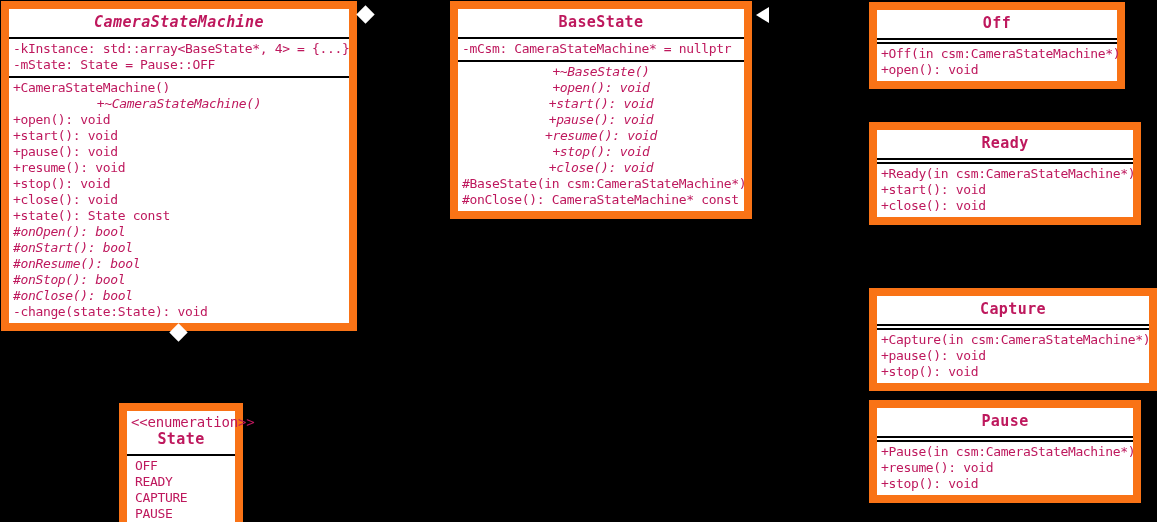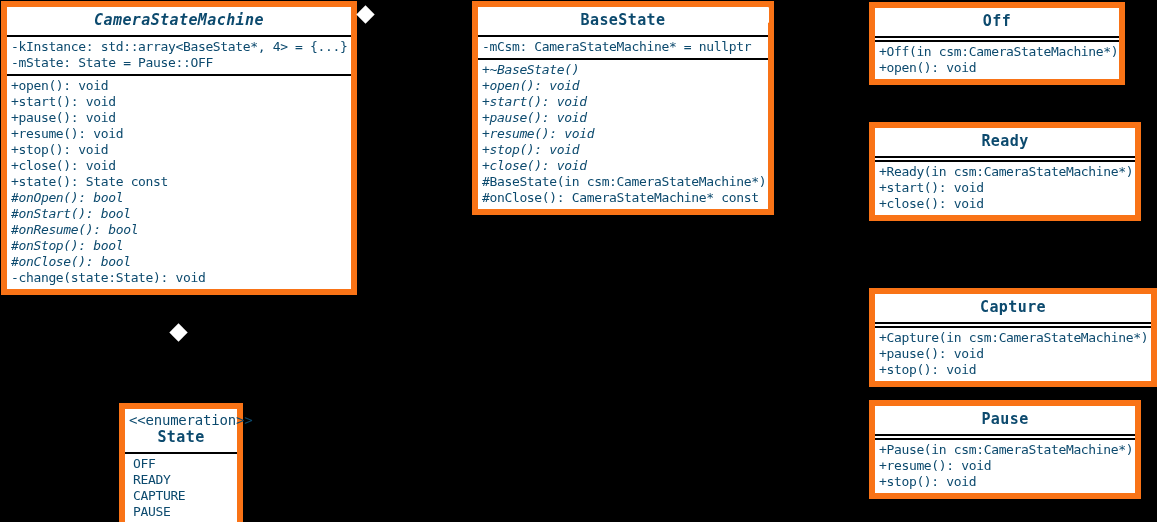--- a/index.html
+++ b/index.html
@@ -13,23 +13,23 @@
     height: 522px;
     background: #000000;
     overflow: hidden;
     font-family: "DejaVu Sans Mono", "Liberation Mono", monospace;
   }
 
   
   .uml-class {
     position: absolute;
     background: #ffffff;
-    border: 6px solid #f97316;
+    border: 8px solid #f97316;
     box-sizing: border-box;
-    color: #0c4a6e;
+    color: #be185d;
   }
   .compartment {
     box-sizing: border-box;
     padding: 2px 4px 3px 4px;
     background: #ffffff;
   }
   .compartment + .compartment {
     border-top: 2px solid #000000;
   }
   .compartment.empty {
@@ -64,20 +64,21 @@
   
   .member {
     display: block;
     font-size: 13px;
     line-height: 16px;
     white-space: pre;
     letter-spacing: -0.35px;
   }
   .member.abstract {
     font-style: italic;
+    text-align: center;
   }
   .member.virtual-bold {
     font-style: italic;
     font-weight: normal;
   }
   .literal {
     display: block;
     font-size: 13px;
     line-height: 16px;
     white-space: pre;
@@ -110,41 +111,43 @@
 
   <div class="uml-class" style="left:1px; top:1px; width:356px;">
     <div class="compartment c-title">
       <span class="class-name abstract">CameraStateMachine</span>
     </div>
     <div class="compartment">
       <span class="member">-kInstance: std::array&lt;BaseState*, 4&gt; = {...}</span>
       <span class="member">-mState: State = Pause::OFF</span>
     </div>
     <div class="compartment">
+      <span class="member">+CameraStateMachine()</span>
+      <span class="member abstract">+~CameraStateMachine()</span>
       <span class="member">+open(): void</span>
       <span class="member">+start(): void</span>
       <span class="member">+pause(): void</span>
       <span class="member">+resume(): void</span>
       <span class="member">+stop(): void</span>
       <span class="member">+close(): void</span>
       <span class="member">+state(): State const</span>
       <span class="member virtual-bold">#onOpen(): bool</span>
       <span class="member virtual-bold">#onStart(): bool</span>
       <span class="member virtual-bold">#onResume(): bool</span>
       <span class="member virtual-bold">#onStop(): bool</span>
       <span class="member virtual-bold">#onClose(): bool</span>
       <span class="member">-change(state:State): void</span>
     </div>
   </div>
 
   <div class="adorn diamond" style="left:359px; top:8px;"></div>
 
   <div class="adorn diamond" style="left:172px; top:326px;"></div>
 
-  <div class="uml-class" style="left:472px; top:1px; width:302px;">
+  <div class="uml-class" style="left:450px; top:1px; width:302px;">
     <div class="compartment c-title">
       <span class="class-name">BaseState</span>
     </div>
     <div class="compartment">
       <span class="member">-mCsm: CameraStateMachine* = nullptr</span>
     </div>
     <div class="compartment">
       <span class="member abstract">+~BaseState()</span>
       <span class="member abstract">+open(): void</span>
       <span class="member abstract">+start(): void</span>

